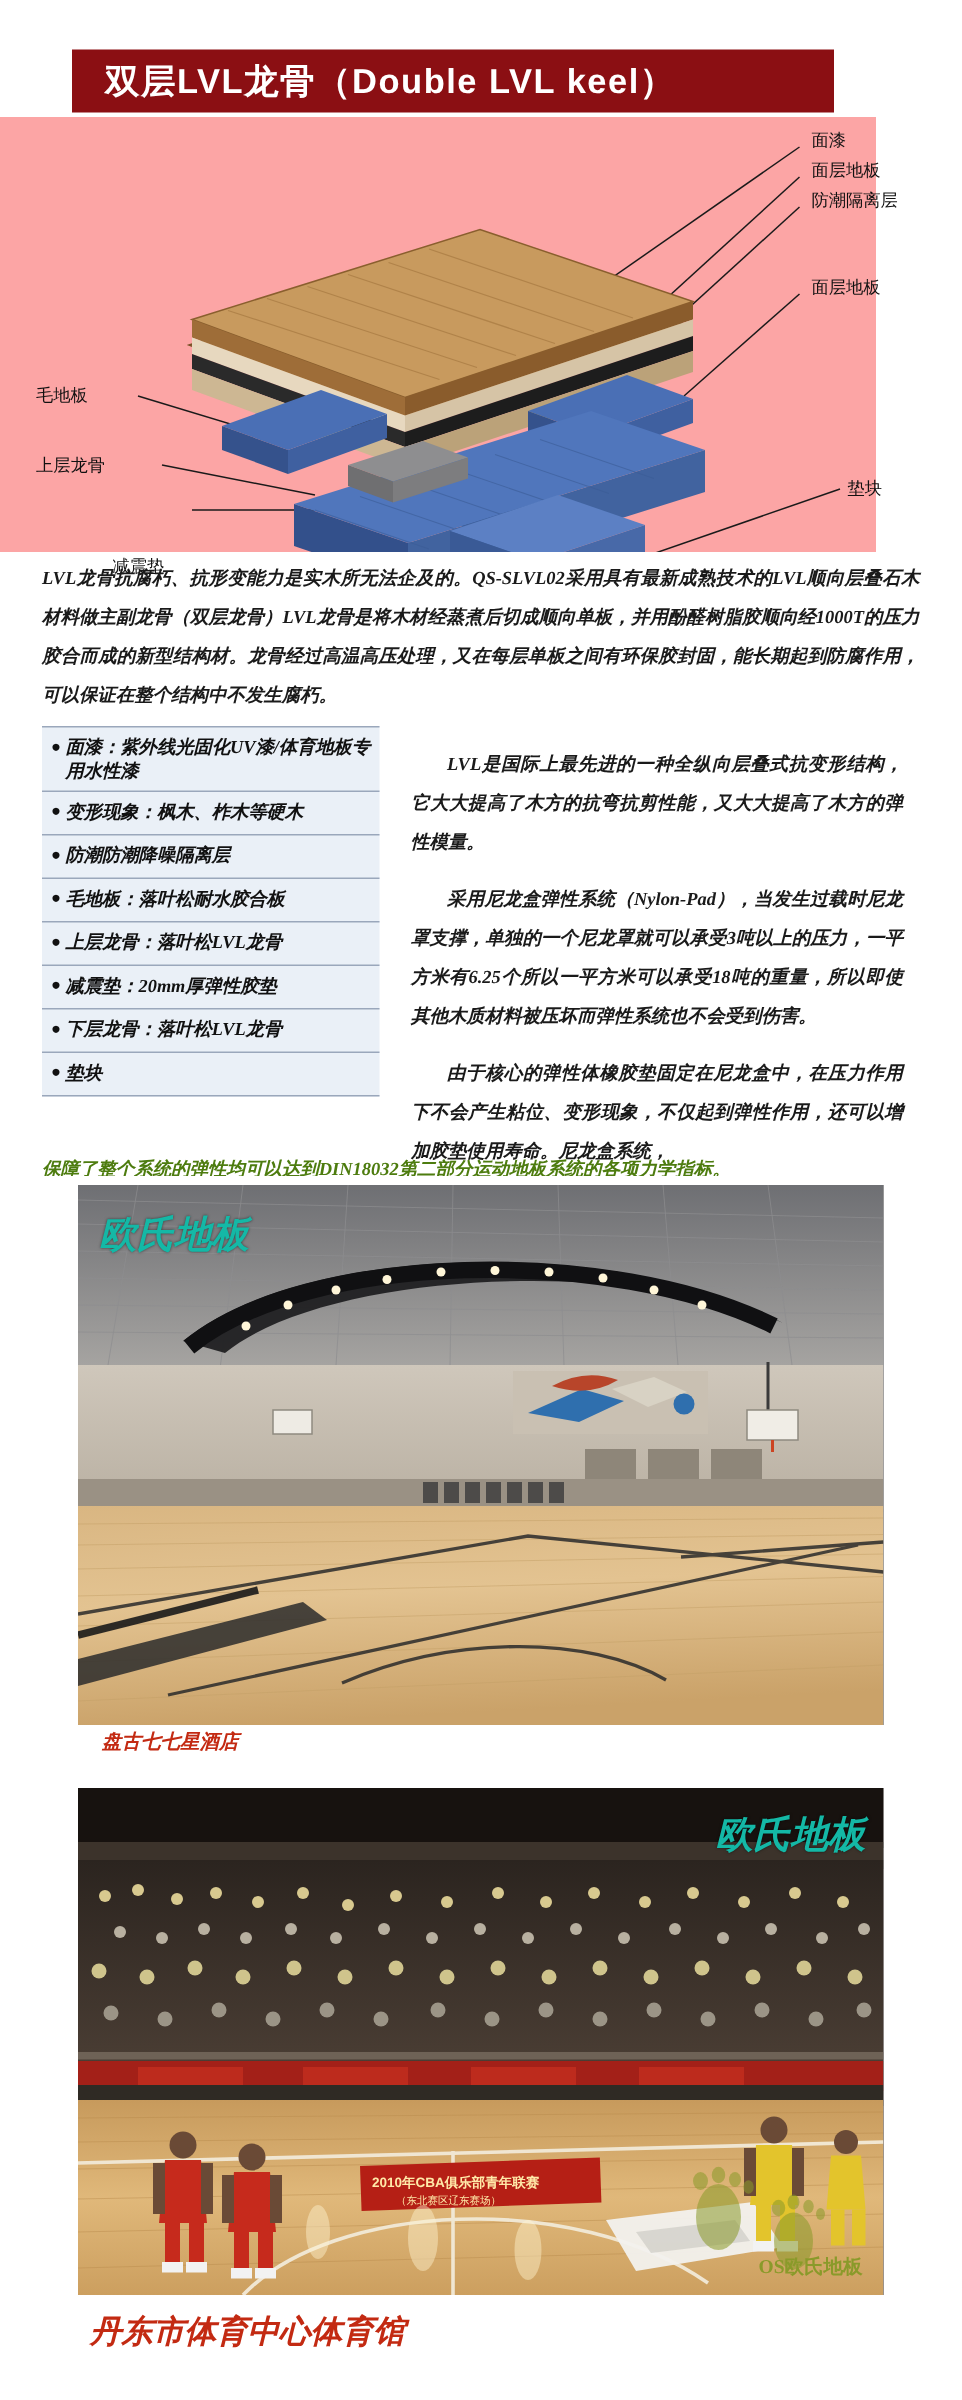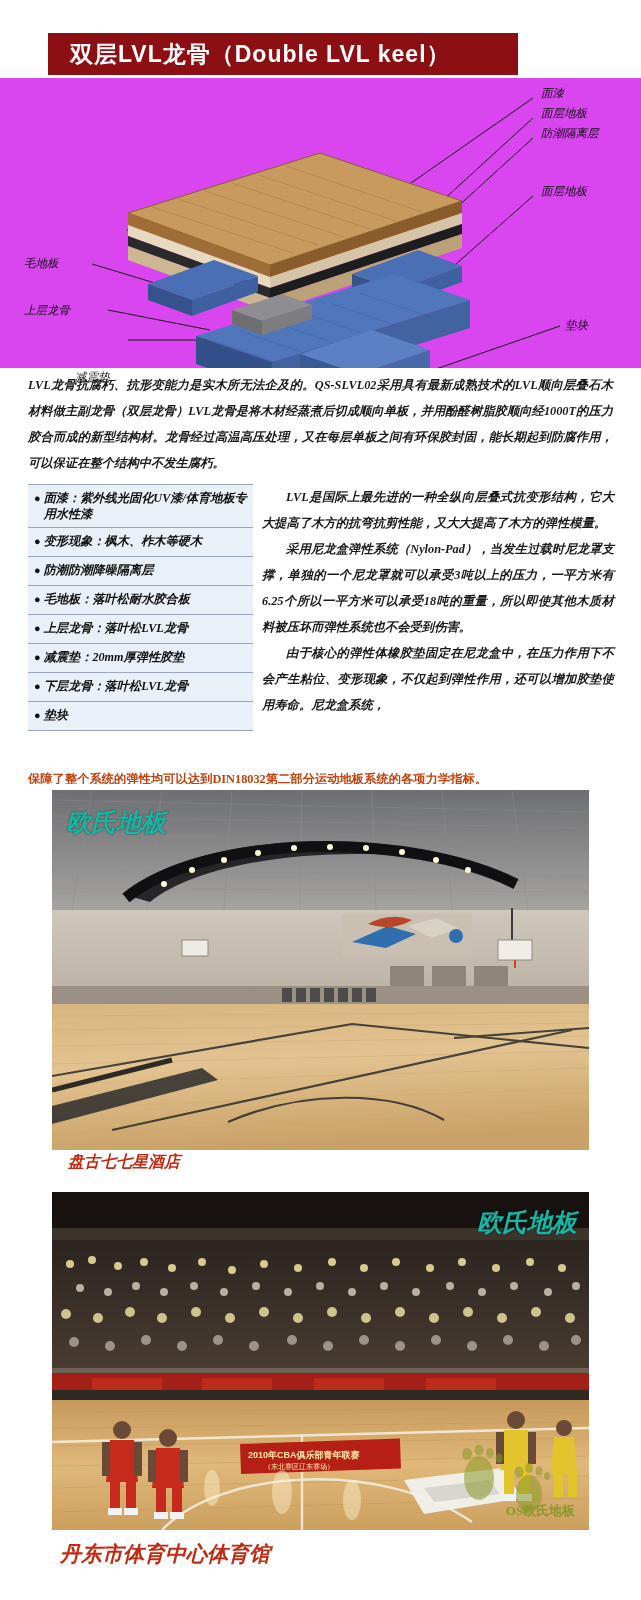--- a/index.html
+++ b/index.html
@@ -11,40 +11,39 @@
     font-family: "Liberation Sans", sans-serif;
     overflow: hidden;
     position: relative;
   }
   .page { position: relative; width: 641px; height: 1600px; }
 
   
   .title-banner {
     position: absolute;
     left: 48px; top: 33px;
-    width: 470px; height: 42px;
+    width: 508px; height: 42px;
     background: #8b0f13;
     display: flex; align-items: center;
     padding-left: 22px;
   }
   .title-banner .t {
     color: #ffffff;
     font-size: 23px;
     font-weight: bold;
     letter-spacing: 1px;
     white-space: nowrap;
   }
 
   
   .diagram {
     position: absolute;
     left: 0; top: 78px;
-    width: 641px; height: 290px;
-    background: #d946ef;
-    font-style: italic;
+    width: 584px; height: 290px;
+    background: #fca5a5;
   }
   .diagram svg { position: absolute; left: 0; top: 0; }
   .dlabel {
     position: absolute;
     font-size: 11.5px;
     color: #111;
     font-family: "Liberation Sans", sans-serif;
     white-space: nowrap;
   }
 
@@ -97,34 +96,35 @@
     left: 262px; top: 484px;
     width: 352px;
     font-family: "Liberation Serif", serif;
     font-style: italic;
     font-weight: bold;
     font-size: 12.3px;
     line-height: 26px;
     color: #1a1a1a;
     text-align: justify;
   }
-  .right-col p { margin: 0; text-indent: 24px; }
+  .right-col p { margin: 12px; text-indent: 24px; }
 
   
   .clip-line {
     position: absolute;
     left: 28px; top: 770px;
     width: 585px;
     height: 14px;
     overflow: hidden;
     font-family: "Liberation Serif", serif;
+    font-style: italic;
     font-weight: bold;
     font-size: 12.3px;
     line-height: 19px;
-    color: #c2410c;
+    color: #4d7c0f;
   }
 
   
   .photo1 {
     position: absolute;
     left: 52px; top: 790px;
     width: 537px; height: 360px;
     overflow: hidden;
     background: #3a3a3c;
   }
@@ -143,21 +143,21 @@
     font-style: italic;
     color: #14b8a6;
     text-shadow: 0 0 2px rgba(0,0,0,.55);
     white-space: nowrap;
   }
   .cap {
     position: absolute;
     font-family: "Liberation Serif", serif;
     font-weight: bold;
     font-style: italic;
-    font-size: 16px;
+    font-size: 13px;
     color: #c32a12;
     white-space: nowrap;
   }
   .logo-foot {
     position: absolute;
     right: 12px; bottom: 6px;
     width: 140px; height: 80px;
   }
   .logo-text {
     position: absolute;

